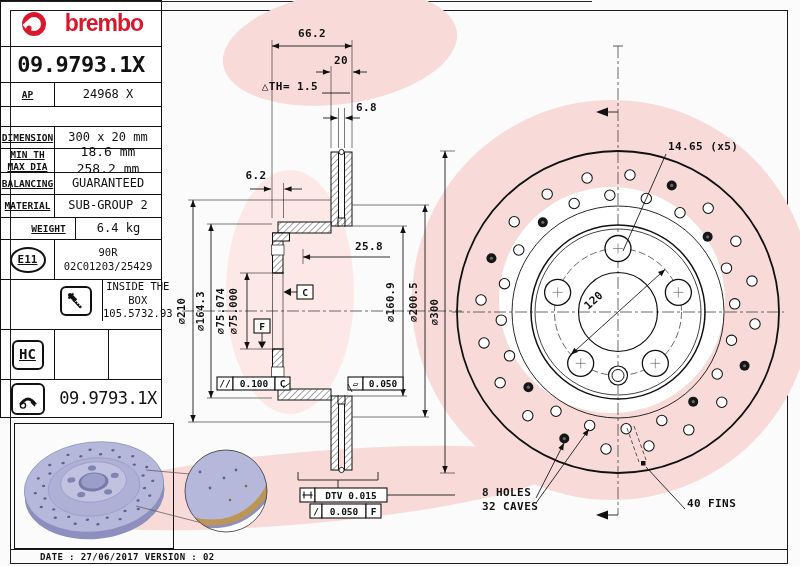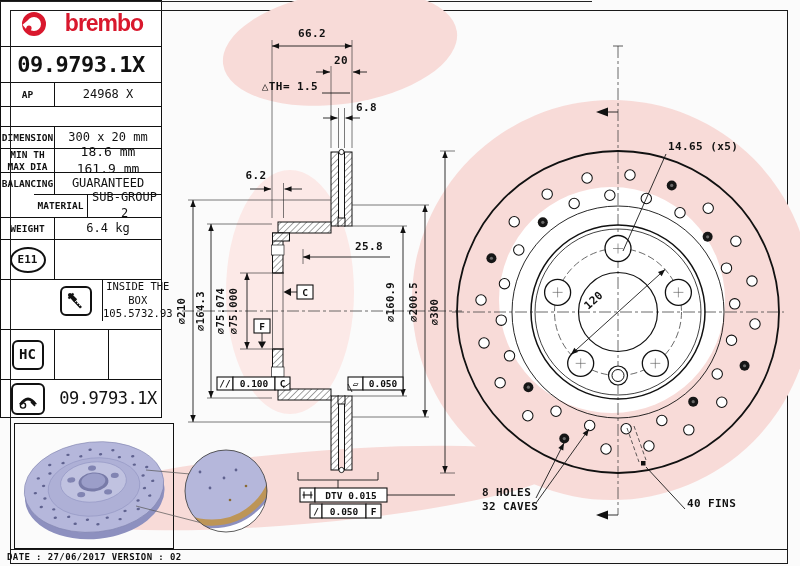--- a/index.html
+++ b/index.html
@@ -4,28 +4,28 @@
 <style>
   html,body{margin:0;padding:0;background:#fbfbfb;}
   body{width:800px;height:566px;position:relative;overflow:hidden;
        font-family:"DejaVu Sans Mono",monospace;color:#111;}
   .abs{position:absolute;}
   
   .wm{position:absolute;border-radius:50%;}
   
   #frame{left:10px;top:10px;width:776px;height:552px;border:1.6px solid #1a1a1a;background:transparent;}
   #footerline{left:10px;top:549px;width:777px;border-top:1.4px solid #1a1a1a;}
-  #footer{left:7px;top:552px;font-size:9px;font-weight:700;letter-spacing:.4px;}
+  #footer{left:40px;top:552px;font-size:9px;font-weight:700;letter-spacing:.4px;}
   
   #panel{left:14px;top:15px;width:162px;background:#fff;border:1.6px solid #111;box-sizing:border-box;z-index:20;}
   .prow{display:flex;align-items:center;border-top:1.2px solid #111;box-sizing:border-box;}
   .prow:first-child{border-top:none;}
   .pcell-l{width:54px;flex:0 0 54px;align-self:stretch;display:flex;flex-direction:column;
            align-items:center;justify-content:center;border-right:1.2px solid #111;box-sizing:border-box;
-           font-size:9.5px;font-weight:700;text-align:right;line-height:1.25;}
+           font-size:9.5px;font-weight:700;text-align:right;line-height:1.25;text-decoration:underline;}
   .pcell-r{flex:1;display:flex;flex-direction:column;align-items:center;justify-content:center;
            font-size:12px;font-weight:400;text-align:center;line-height:1.3;}
   .logo-row{justify-content:center;gap:16px;}
   .brand-word{font-family:"Liberation Sans",sans-serif;font-weight:800;font-size:23px;letter-spacing:-1px;}
   .partnum{font-size:22px;font-weight:700;letter-spacing:-.5px;}
   .badge-oval{border:2px solid #111;border-radius:50%;width:32px;height:22px;display:flex;
               align-items:center;justify-content:center;font-size:11px;font-weight:700;}
   .badge-sq{border:2.2px solid #111;border-radius:6px;width:28px;height:26px;display:flex;
             align-items:center;justify-content:center;font-weight:700;}
   .small-val{font-size:10.5px;}
@@ -78,38 +78,42 @@
     <div class="pcell-l">DIMENSION</div>
     <div class="pcell-r">300 x 20 mm</div>
   </div>
   <div class="prow" style="height:24px;">
     <div class="pcell-l">
       <span>MIN TH</span>
       <span>MAX DIA</span>
     </div>
     <div class="pcell-r" style="font-size:13px;">
       <span>18.6 mm</span>
-      <span>161.9 mm</span>
+      <span>258.2 mm</span>
     </div>
   </div>
   <div class="prow" style="height:22px;">
     <div class="pcell-l">BALANCING</div>
     <div class="pcell-r">GUARANTEED</div>
   </div>
-  <div class="prow" style="height:23px;margin-left:33px;">
+  <div class="prow" style="height:23px;">
     <div class="pcell-l">MATERIAL</div>
     <div class="pcell-r">SUB-GROUP 2</div>
   </div>
-  <div class="prow" style="height:22px;">
+  <div class="prow" style="height:22px;padding-left:21px;">
     <div class="pcell-l">WEIGHT</div>
     <div class="pcell-r">6.4 kg</div>
   </div>
   <div class="prow" style="height:40px;">
     <div class="pcell-l">
       <div class="badge-oval">E11</div>
+    </div>
+    <div class="pcell-r small-val">
+      <span>90R</span>
+      <span>02C01203/25429</span>
     </div>
   </div>
   <div class="prow" style="height:42px;padding-left:48px;">
     <div class="pcell-l">
       <div class="badge-sq">
         <svg width="18" height="18" viewBox="0 0 18 18">
           <path d="M3,3 L8,8" stroke="#111" stroke-width="4" stroke-linecap="round"></path>
           <path d="M1.5,6.5 L6.5,1.5" stroke="#111" stroke-width="2"></path>
           <path d="M7,7 L15,15 L13,16.5 L5.5,8.5 Z" fill="#111"></path>
           <path d="M8,10 l2,-2 M10,12 l2,-2 M12,14 l2,-2" stroke="#fff" stroke-width=".8"></path>

